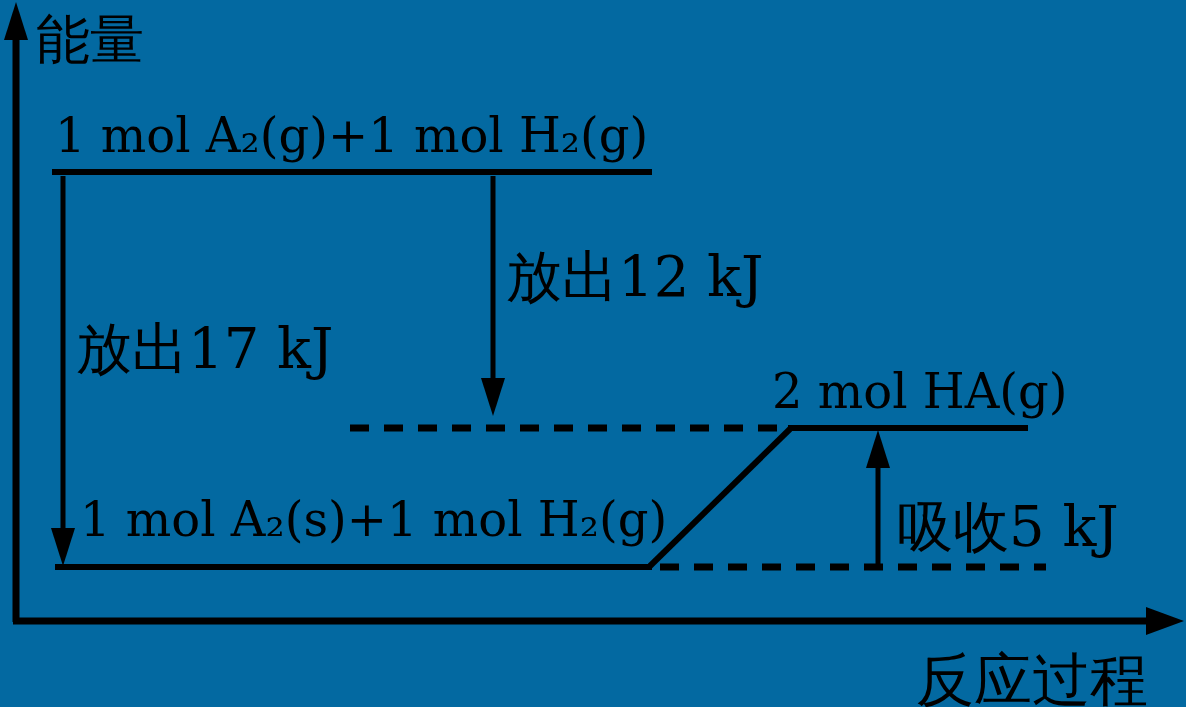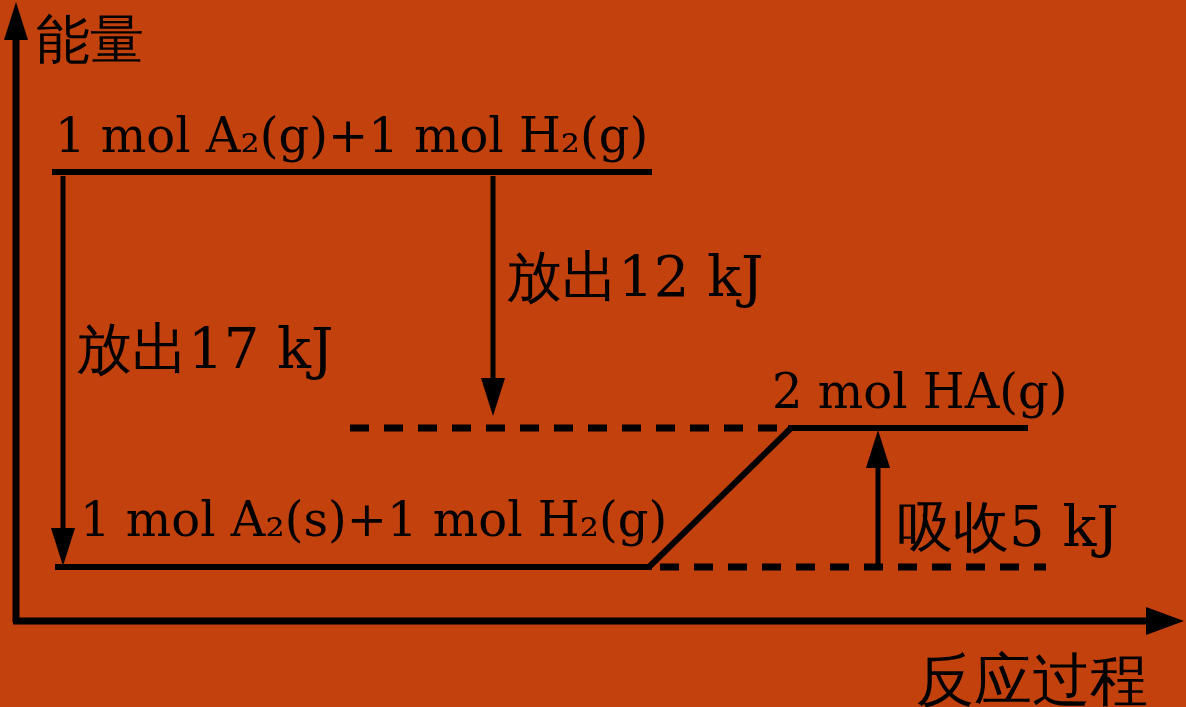--- a/index.html
+++ b/index.html
@@ -4,21 +4,21 @@
 <style>
   html, body {
     margin: 0;
     padding: 0;
     background: #ffffff;
   }
   .stage {
     position: relative;
     width: 1186px;
     height: 707px;
-    background: #c2410c;
+    background: #0369a1;
     overflow: hidden;
   }
   svg { display: block; }
   .ink-line {
     stroke: #000000;
     fill: none;
   }
   .ink-fill {
     fill: #000000;
     stroke: none;

